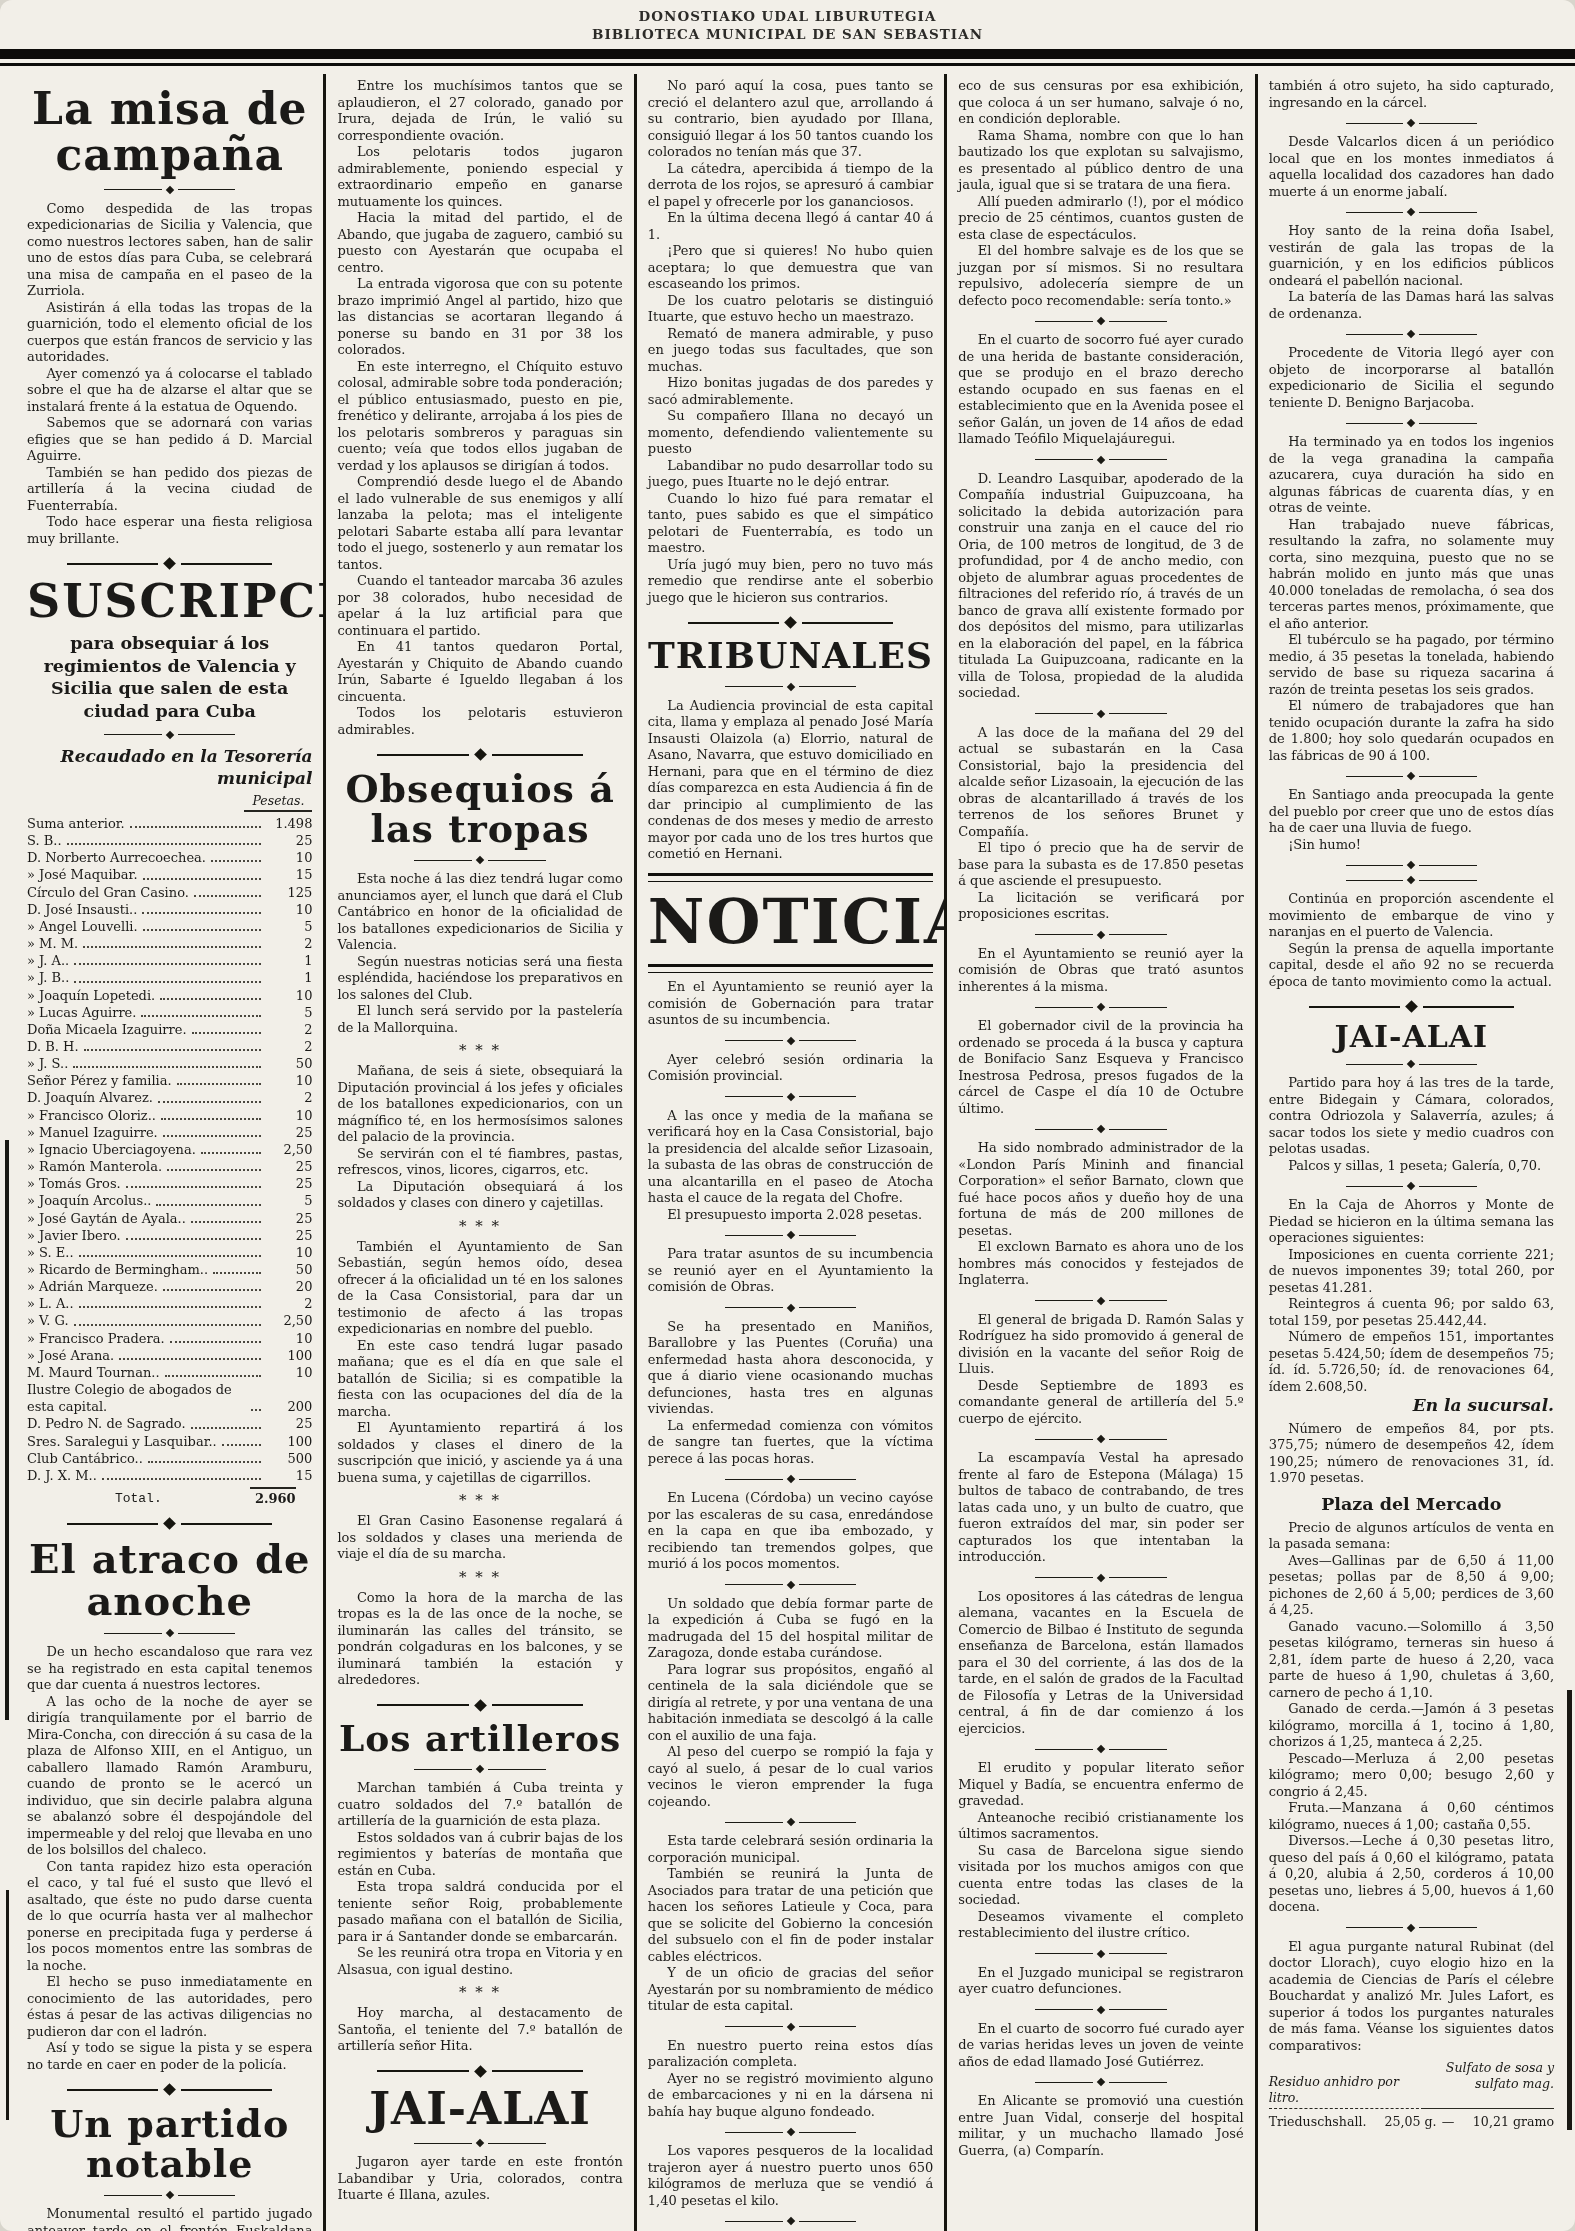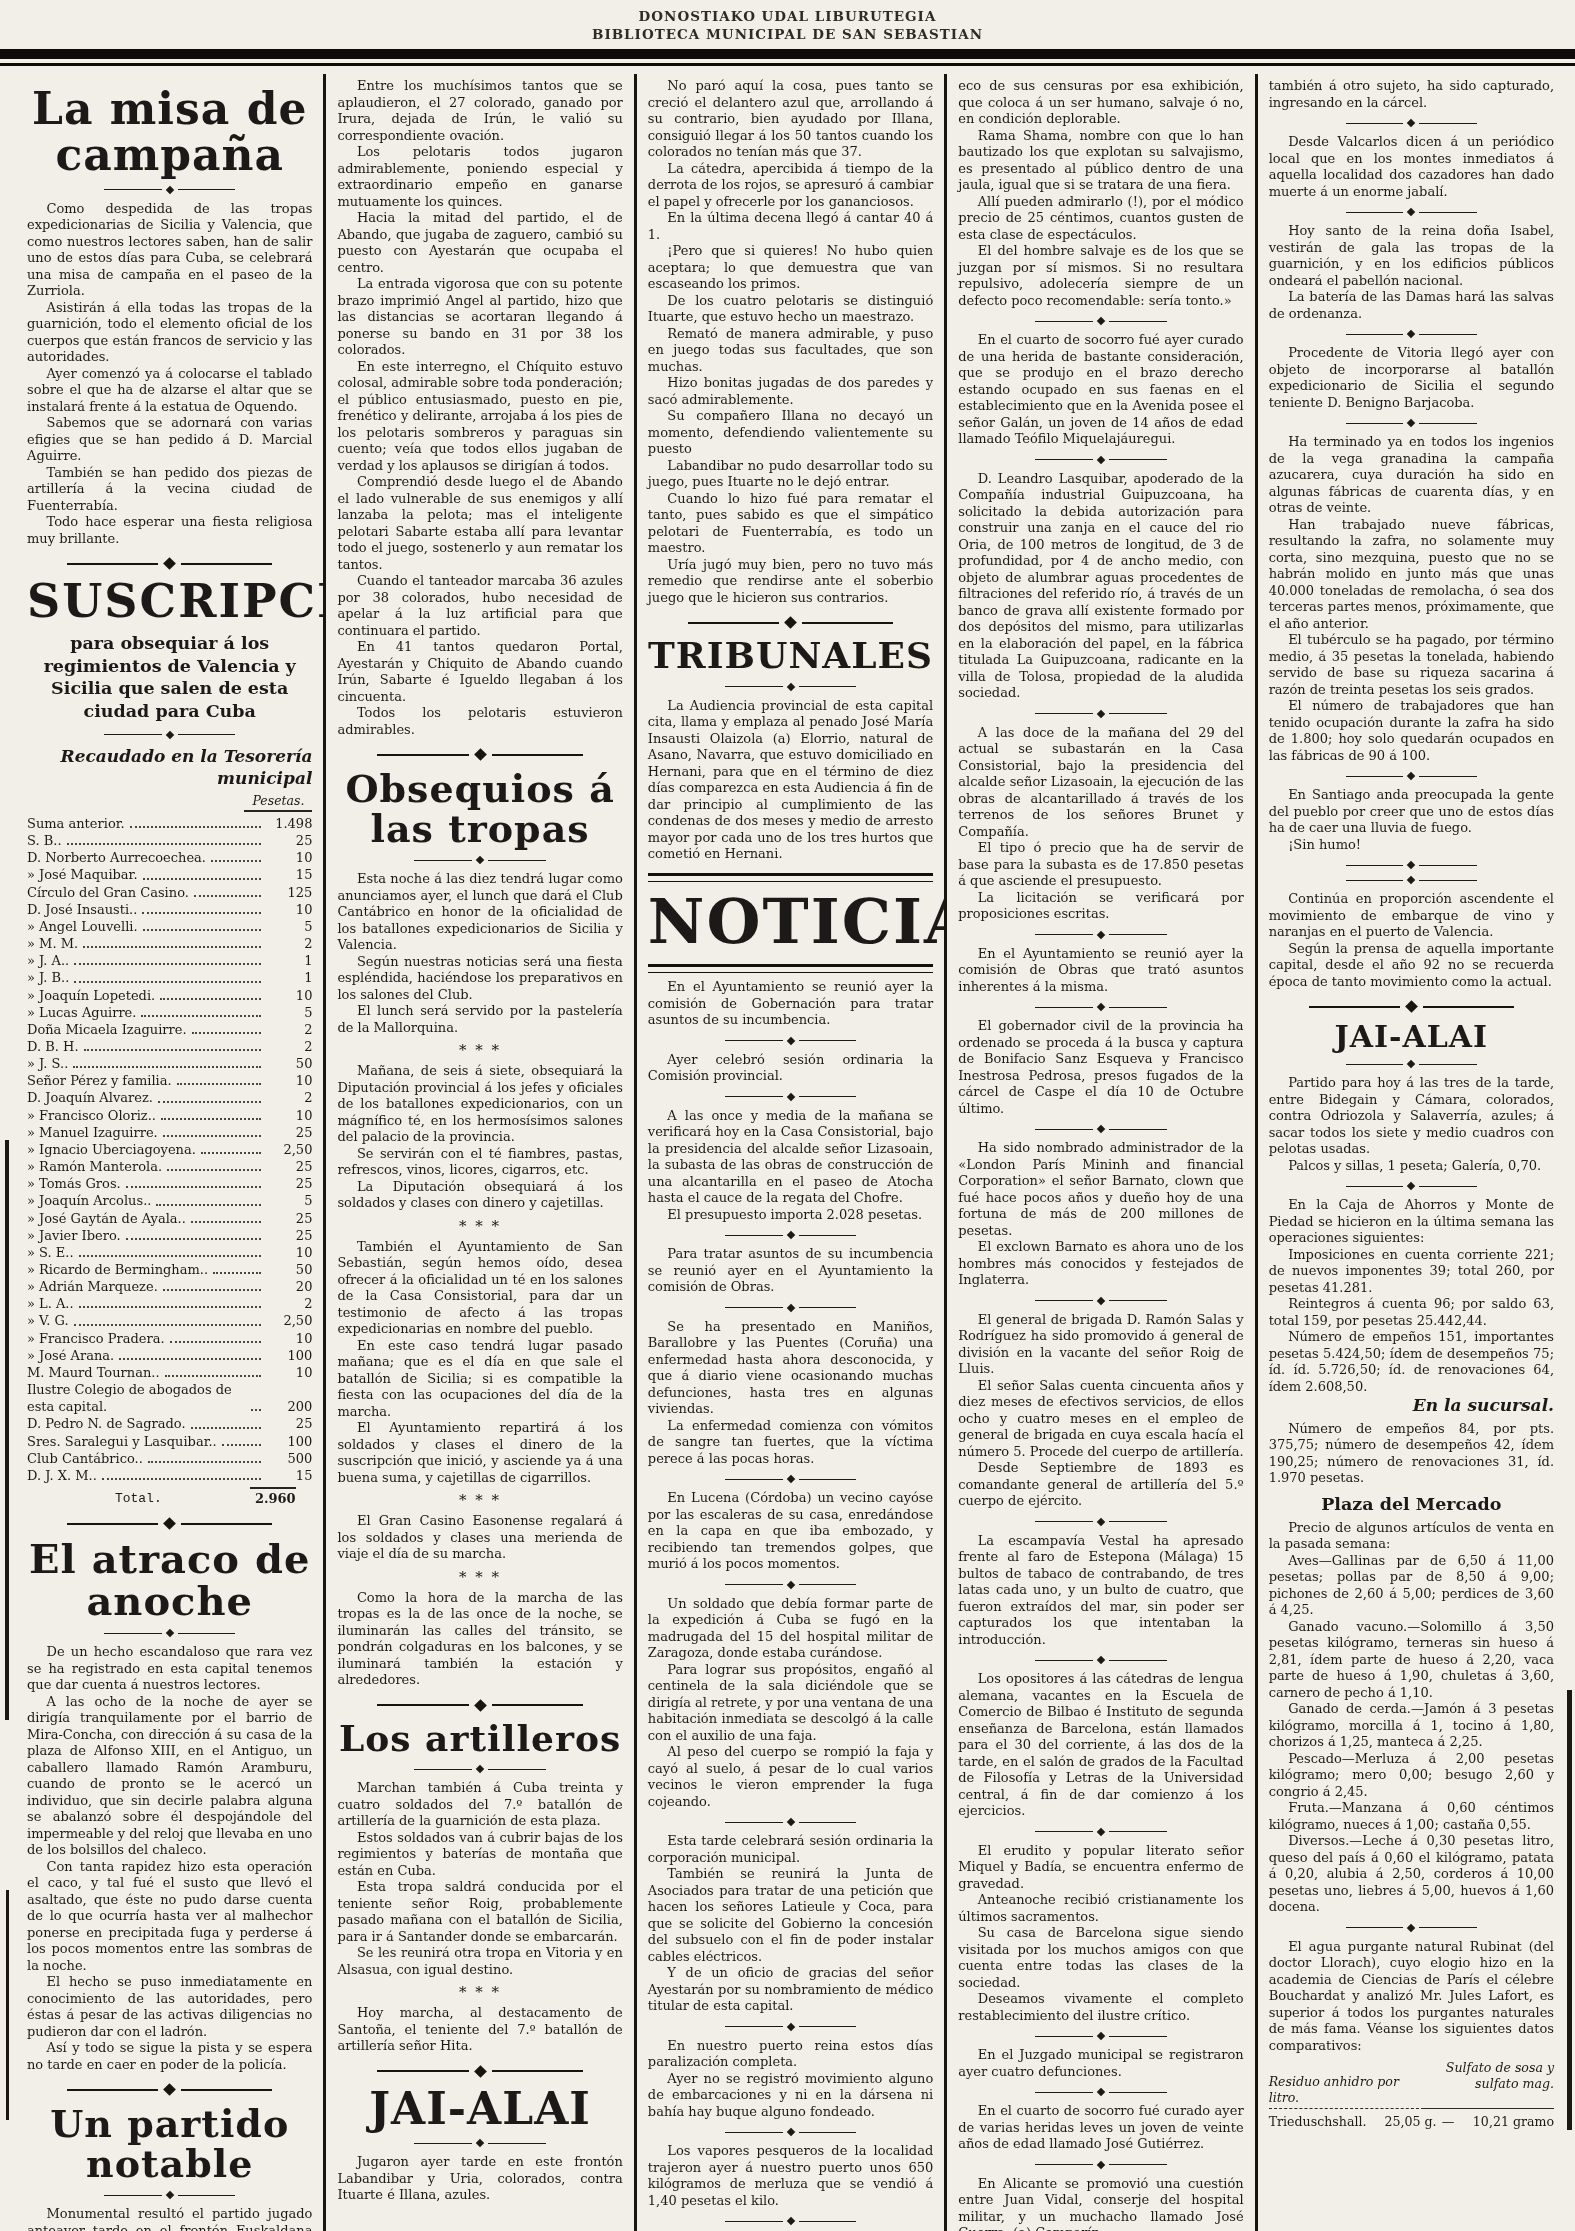--- a/index.html
+++ b/index.html
@@ -4,20 +4,21 @@
 <style>
   html,body{margin:0;padding:0;background:#d8d5cc;}
   .page{
     position:relative;
     width:1575px;height:2231px;
     margin:0 auto;
     background:#f2efe8;
     color:#1b1a18;
     font-family:"DejaVu Serif","Liberation Serif",serif;
     overflow:hidden;
+    border-radius:12px;
   }
   
   .stamp{padding-top:8px;text-align:center;font-weight:bold;font-size:13.5px;
          letter-spacing:1px;line-height:1.3;color:#2c2b28;}
   .topbar{height:10px;background:#0d0c0a;margin-top:6px;}
   .topline{height:3px;background:#0d0c0a;margin-top:4px;}
   
   .cols{display:flex;align-items:stretch;padding:8px 10px 0 16px;height:2178px;overflow:hidden;}
   .col{flex:1;min-width:0;padding:4px 11px 0 11px;font-size:13px;line-height:1.27;overflow:hidden;}
   .col + .col{border-left:3px solid #16150f;}
@@ -471,21 +472,20 @@
         <p class="para">El gobernador civil de la provincia ha ordenado se proceda á la busca y captura de Bonifacio Sanz Esqueva y Francisco Inestrosa Pedrosa, presos fugados de la cárcel de Caspe el día 10 de Octubre último.</p>
         <div class="sdiv">
           <span class="sdiv-d"></span>
         </div>
         <p class="para">Ha sido nombrado administrador de la «London París Mininh and financial Corporation» el señor Barnato, clown que fué hace pocos años y dueño hoy de una fortuna de más de 200 millones de pesetas.</p>
         <p class="para">El exclown Barnato es ahora uno de los hombres más conocidos y festejados de Inglaterra.</p>
         <div class="sdiv">
           <span class="sdiv-d"></span>
         </div>
         <p class="para">El general de brigada D. Ramón Salas y Rodríguez ha sido promovido á general de división en la vacante del señor Roig de Lluis.</p>
-        <p class="para">El señor Salas cuenta cincuenta años y diez meses de efectivos servicios, de ellos ocho y cuatro meses en el empleo de general de brigada en cuya escala hacía el número 5. Procede del cuerpo de artillería.</p>
         <p class="para">Desde Septiembre de 1893 es comandante general de artillería del 5.º cuerpo de ejército.</p>
         <div class="sdiv">
           <span class="sdiv-d"></span>
         </div>
         <p class="para">La escampavía Vestal ha apresado frente al faro de Estepona (Málaga) 15 bultos de tabaco de contrabando, de tres latas cada uno, y un bulto de cuatro, que fueron extraídos del mar, sin poder ser capturados los que intentaban la introducción.</p>
         <div class="sdiv">
           <span class="sdiv-d"></span>
         </div>
         <p class="para">Los opositores á las cátedras de lengua alemana, vacantes en la Escuela de Comercio de Bilbao é Instituto de segunda enseñanza de Barcelona, están llamados para el 30 del corriente, á las dos de la tarde, en el salón de grados de la Facultad de Filosofía y Letras de la Universidad central, á fin de dar comienzo á los ejercicios.</p>
         <div class="sdiv">

